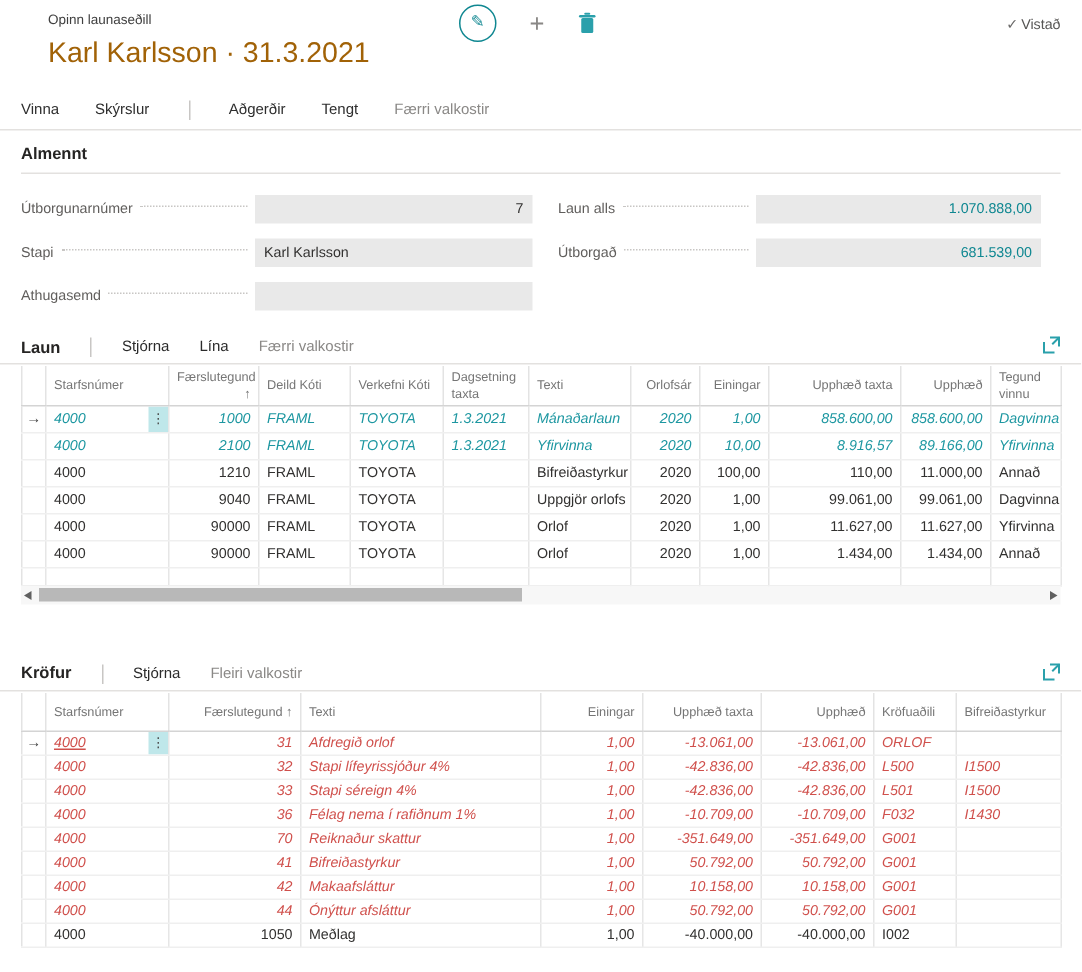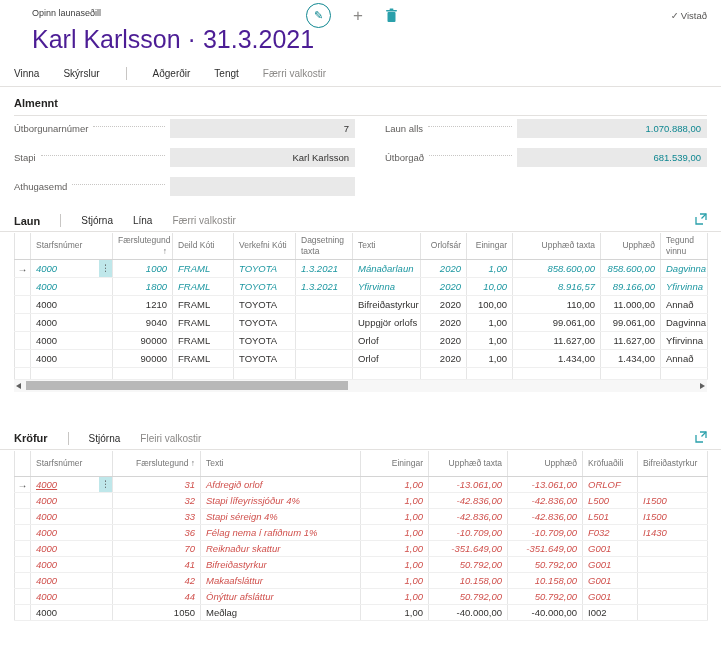--- a/index.html
+++ b/index.html
@@ -1,44 +1,44 @@
 <!DOCTYPE html>
 <html><head>
 <meta charset="utf-8">
 <style>
   html,body{margin:0;padding:0;background:#fff;}
   .page{position:relative;width:721px;height:648px;overflow:hidden;background:#fff;
         font-family:"Liberation Sans",sans-serif;color:#2b2b2b;}
   
   .tophdr{position:relative;padding:8px 14px 0 32px;height:52px;}
   .caption{font-size:9px;color:#404040;}
-  .pagetitle{font-size:25px;color:#4c1d95;margin-top:7px;font-weight:400;}
+  .pagetitle{font-size:19px;color:#a16207;margin-top:7px;font-weight:400;}
   .hdr-icons{position:absolute;left:306px;top:3px;display:flex;align-items:center;gap:22px;}
   .icn-circle{width:23px;height:23px;border:1.4px solid #0f8791;border-radius:50%;
               display:flex;align-items:center;justify-content:center;}
   .pencil{color:#0f8791;font-size:11px;line-height:1;}
   .plus{color:#8a8886;font-size:17px;font-weight:400;line-height:1;}
   .saved{position:absolute;right:14px;top:10px;font-size:9.5px;color:#565554;}
   .saved .chk{color:#6b6a69;margin-right:2px;}
   
   .menubar{display:flex;align-items:center;gap:24px;padding:0 14px;height:26px;
            border-bottom:1px solid #e3e1df;font-size:10px;color:#2e2e2e;}
   .menubar .mdiv{width:1px;height:13px;background:#c8c6c4;margin:0 2px;}
   .muted{color:#8a8886;}
   
   .almennt{margin:10px 14px 0 14px;}
   .sect-h{font-size:11px;font-weight:bold;color:#252423;padding-bottom:6px;
           border-bottom:1px solid #e3e1df;}
-  .fields{display:grid;grid-template-columns:341px 322px;column-gap:30px;margin-top:2px;}
+  .fields{display:grid;grid-template-columns:341px 322px;column-gap:17px;margin-top:13px;}
   .fcol{display:flex;flex-direction:column;gap:9px;}
   .field{display:flex;align-items:center;height:20px;}
   .flabel{font-size:9.5px;color:#605e5c;white-space:nowrap;}
   .fdots{flex:1;border-bottom:1px dotted #c8c6c4;margin:0 5px 4px 5px;height:1px;}
   .fbox{width:185px;height:19px;background:#e9e9e9;font-size:9.5px;line-height:19px;
-        padding:0 6px;box-sizing:border-box;color:#323130;overflow:hidden;text-align:right;}
+        padding:0 6px;box-sizing:border-box;color:#323130;overflow:hidden;}
   .fcol.right .fbox{width:190px;}
   .fbox.ra{text-align:right;}
   .fbox.teal{color:#0f8791;text-align:right;}
   .redact{width:76px;height:11px;background:#0b0b0b;border-radius:6px;margin-top:4px;
           transform:rotate(-2deg);}
   
   .card{margin-top:14px;}
   .tabbar{display:flex;align-items:center;gap:20px;padding:0 14px;height:21px;
           border-bottom:1px solid #e3e1df;font-size:10px;position:relative;}
   .tab-primary{font-size:11px;font-weight:bold;color:#252423;}
@@ -210,21 +210,21 @@
             <td class="al-l">Mánaðarlaun</td>
             <td class="al-r">2020</td>
             <td class="al-r">1,00</td>
             <td class="al-r">858.600,00</td>
             <td class="al-r">858.600,00</td>
             <td class="al-l">Dagvinna</td>
           </tr>
           <tr class="modified">
             <td class="selcell"></td>
             <td class="al-l">4000</td>
-            <td class="al-r">1800</td>
+            <td class="al-r">2100</td>
             <td class="al-l">FRAML</td>
             <td class="al-l">TOYOTA</td>
             <td class="al-l">1.3.2021</td>
             <td class="al-l">Yfirvinna</td>
             <td class="al-r">2020</td>
             <td class="al-r">10,00</td>
             <td class="al-r">8.916,57</td>
             <td class="al-r">89.166,00</td>
             <td class="al-l">Yfirvinna</td>
           </tr>

